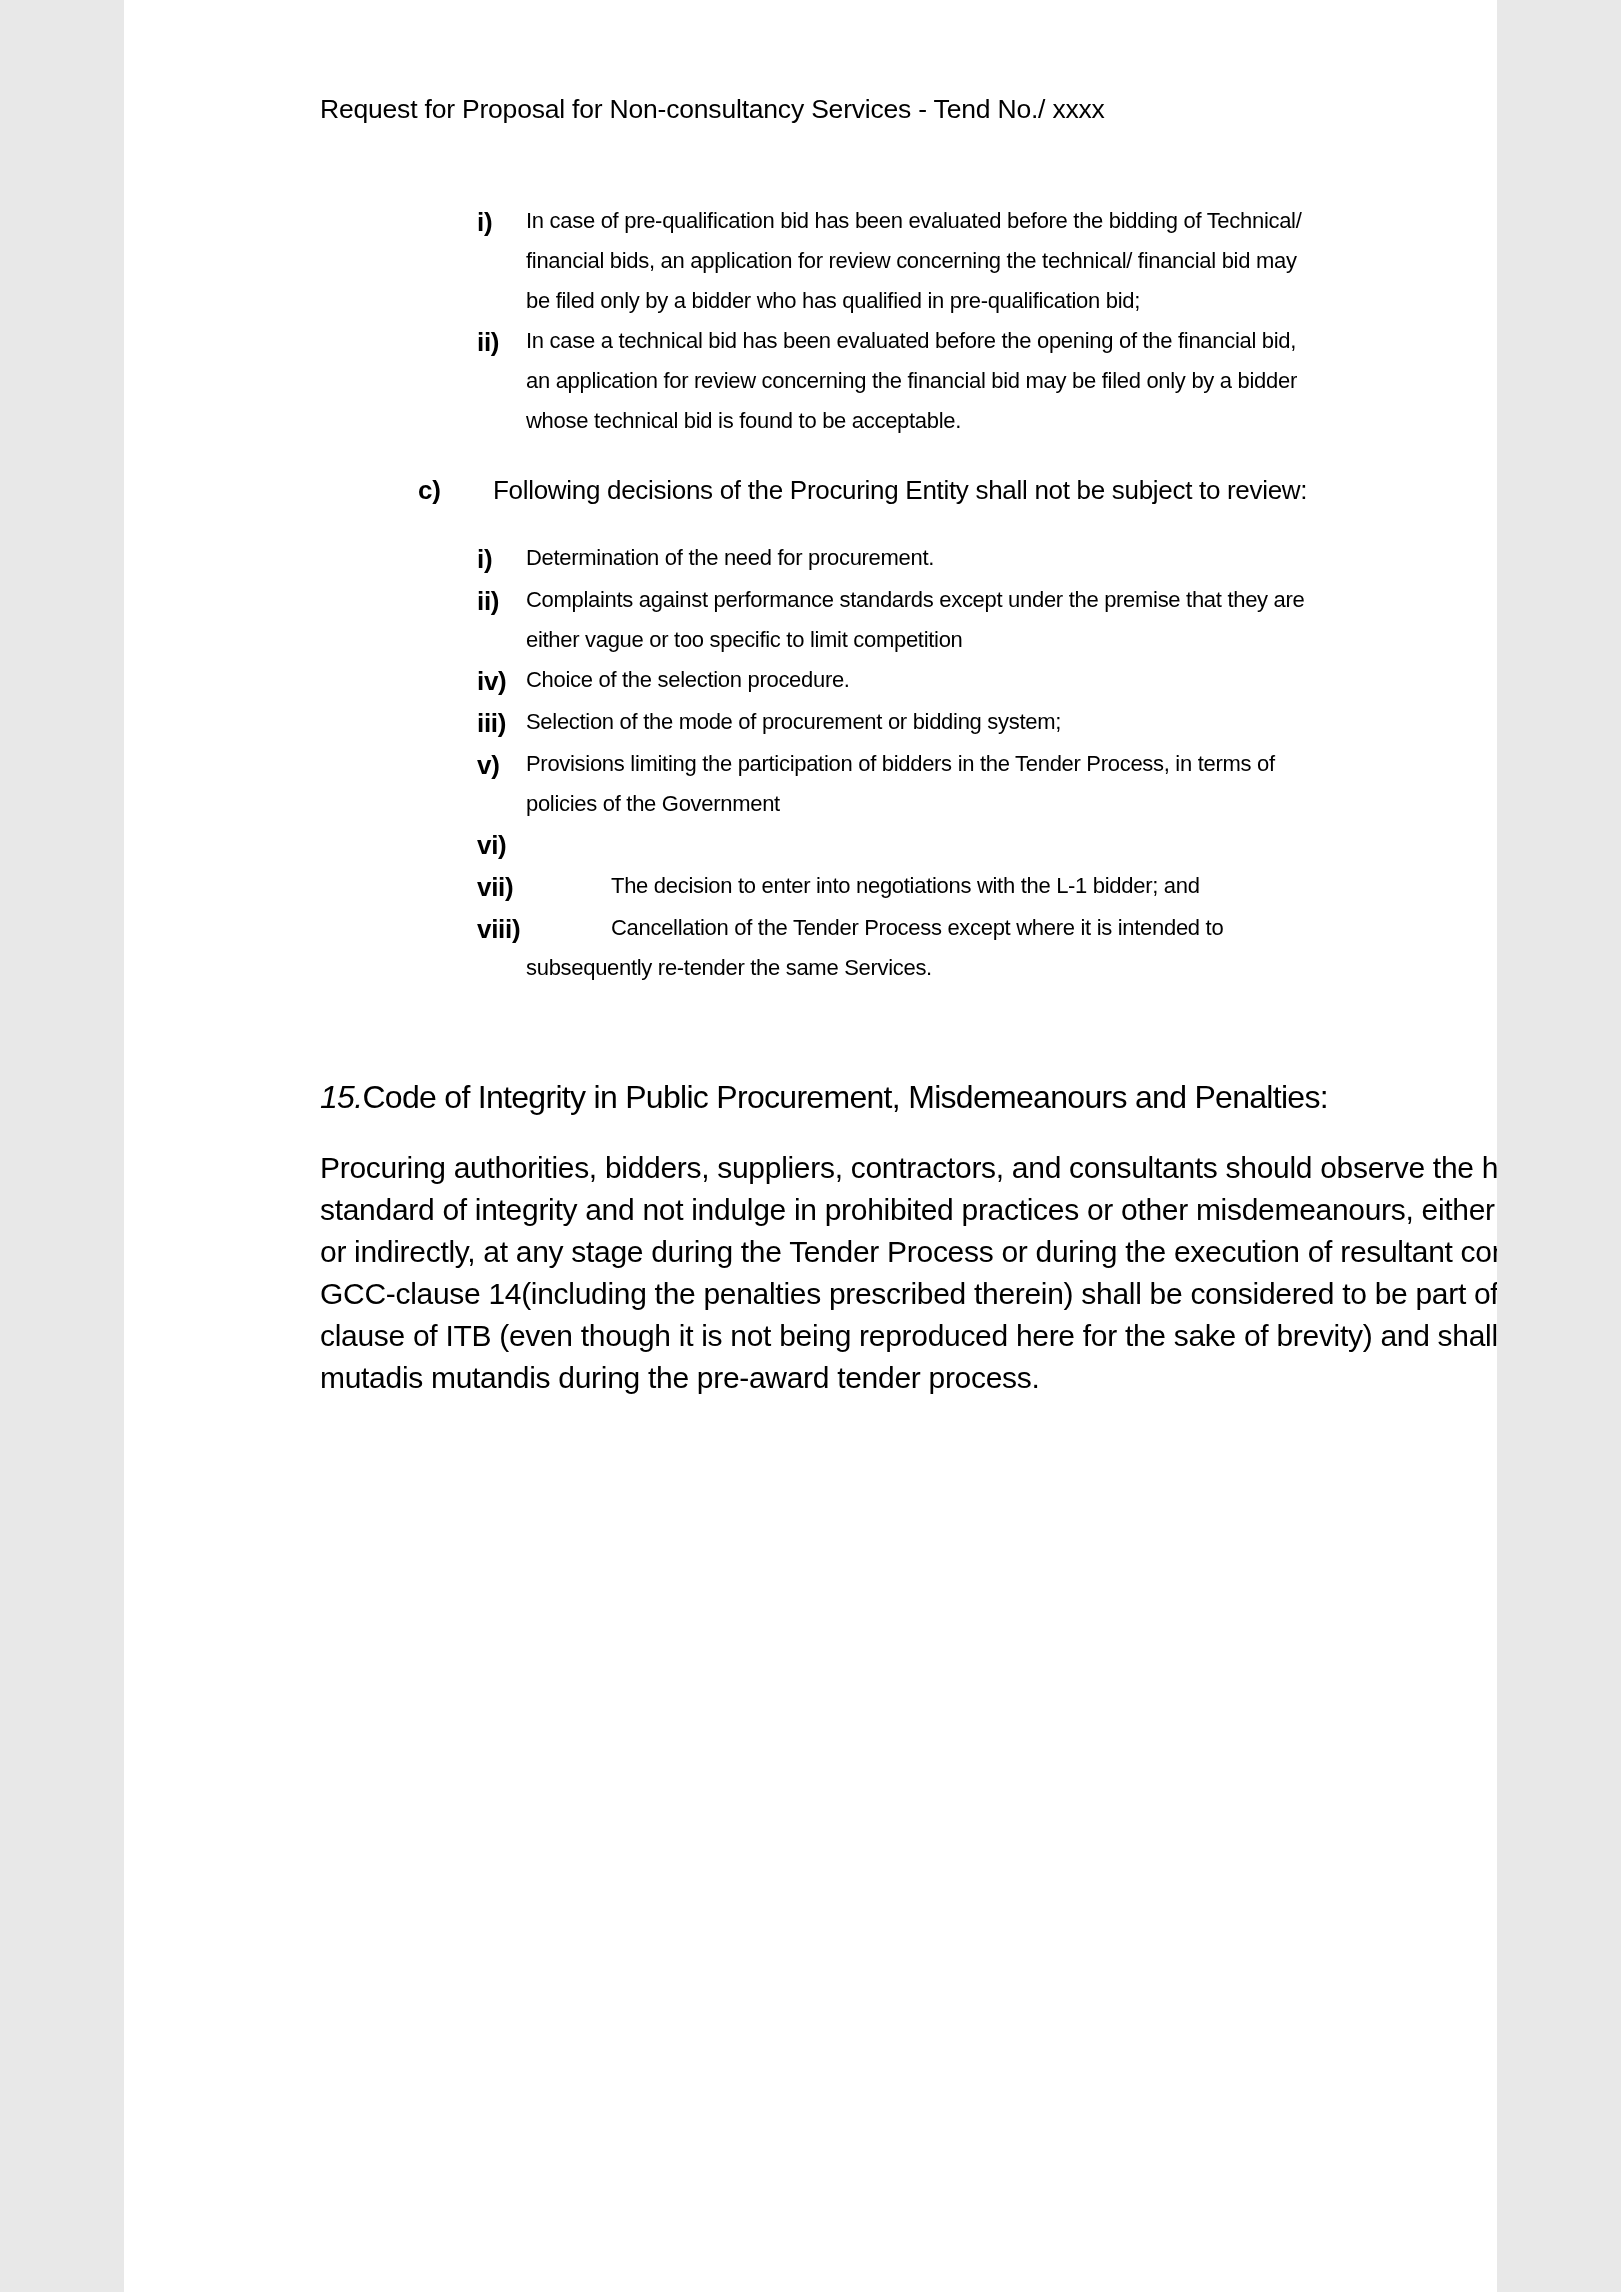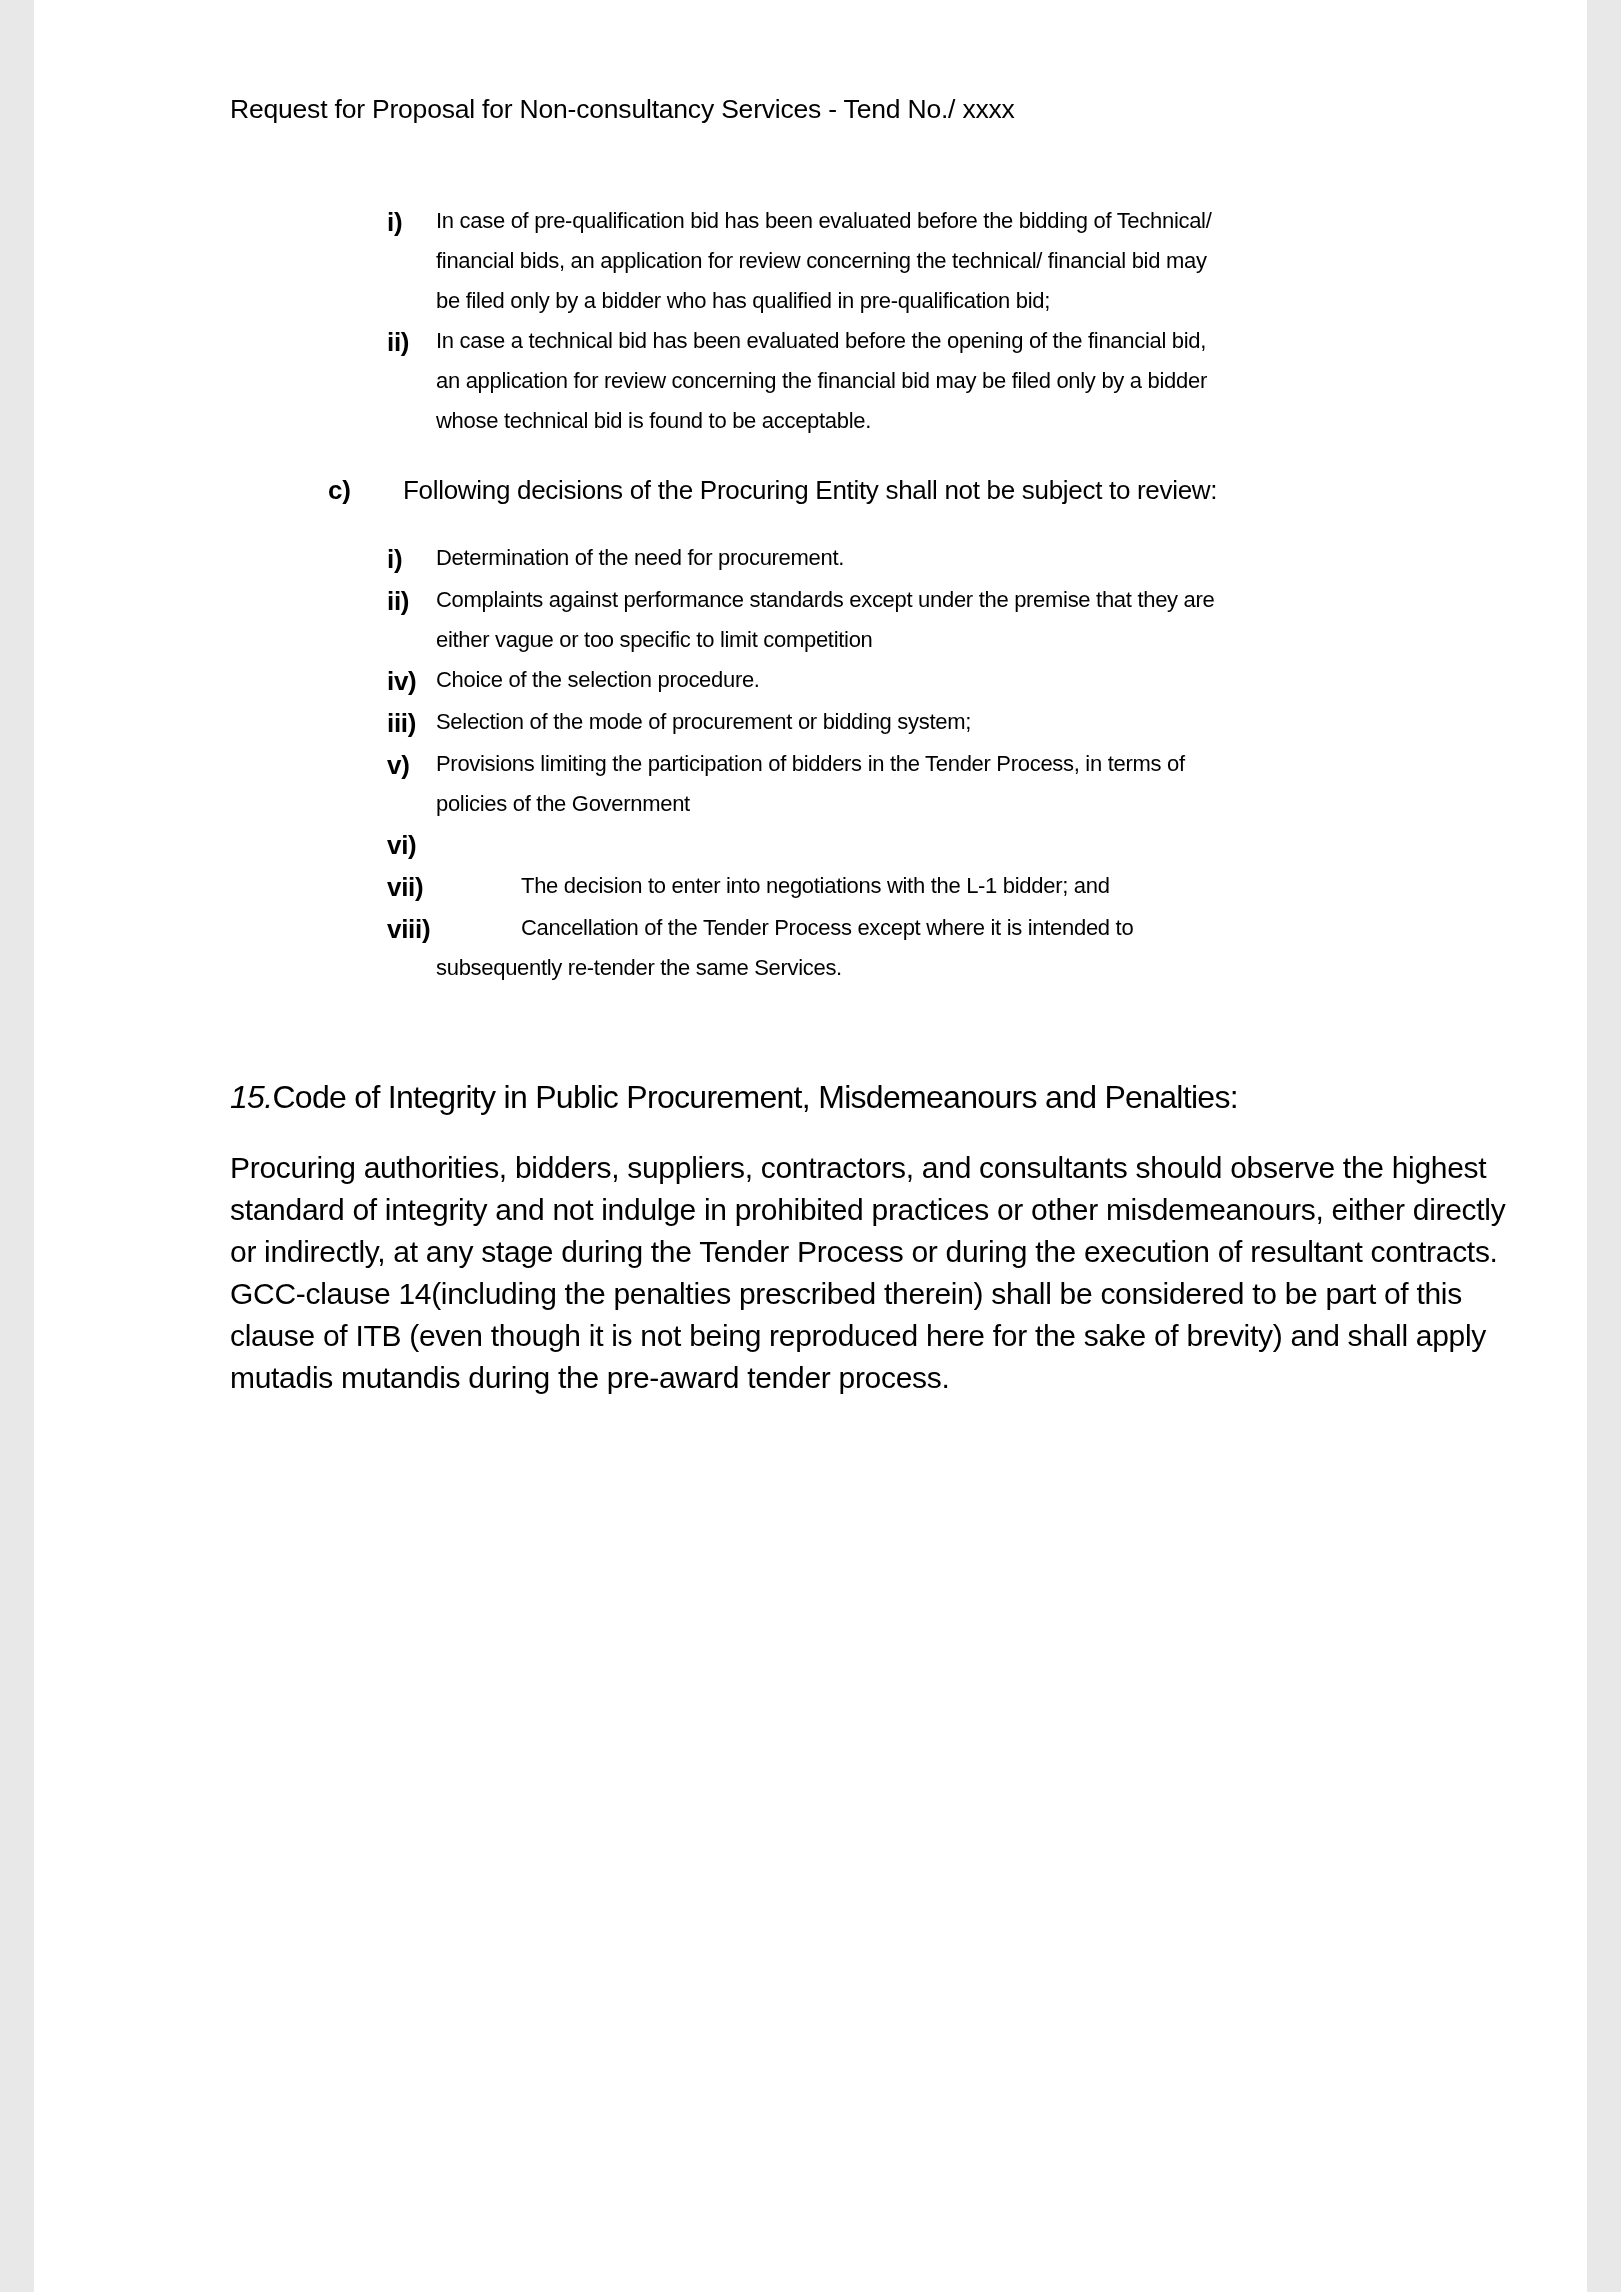--- a/index.html
+++ b/index.html
@@ -1,19 +1,19 @@
 <!DOCTYPE html>
 <html><head>
 <meta charset="utf-8">
 <style>
   * { margin:0; padding:0; box-sizing:border-box; }
   html,body { background:#e8e8e8; }
   .page {
     position:relative;
-    width:1553px; height:2293px;
+    width:1373px; height:2293px;
     background:#ffffff;
     margin:0 auto;
     font-family:"Liberation Sans", sans-serif;
     color:#000;
     overflow:hidden;
   }
   .running-header {
     position:absolute; left:196px; top:94px;
     font-size:26.5px; letter-spacing:-0.2px;
     white-space:pre;

